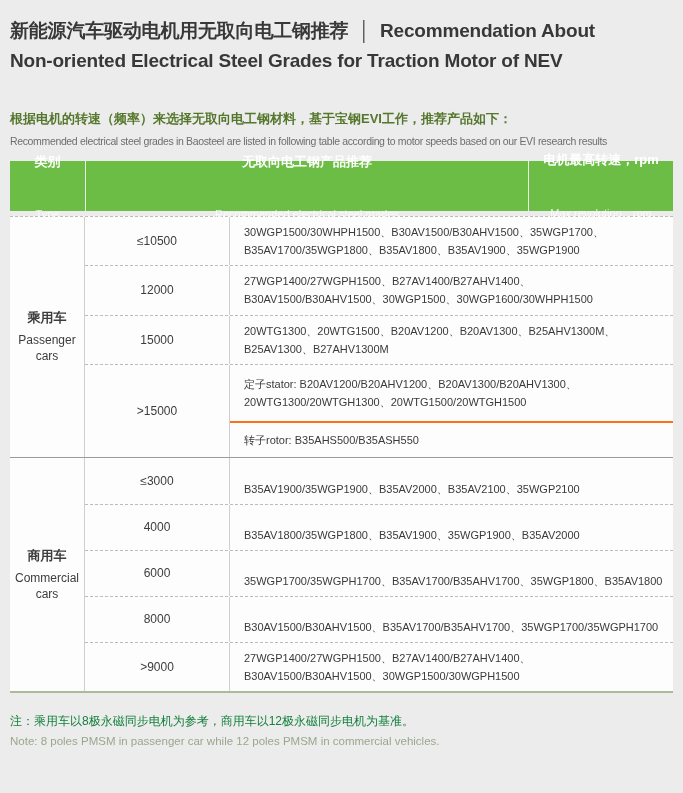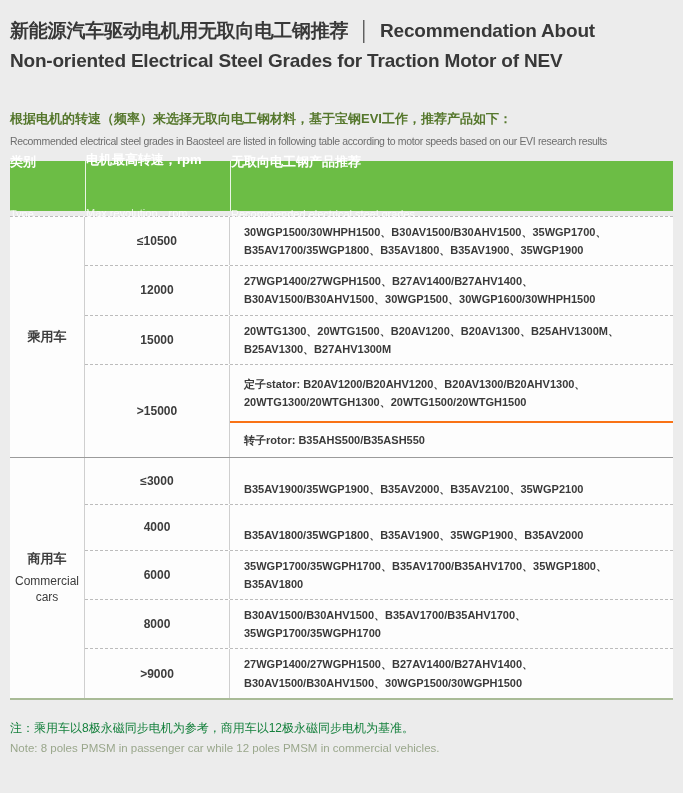--- a/index.html
+++ b/index.html
@@ -15,38 +15,38 @@
   
   .title { font-size: 19px; font-weight: bold; color: #383838; line-height: 30px; letter-spacing: -0.2px; }
   .title .sep { font-weight: normal; color: #555; padding: 0 10px; }
 
   .subtitle-zh { margin-top: 34px; font-size: 13px; font-weight: bold; color: #55772c; }
   .subtitle-en { margin-top: 7px; font-size: 10.5px; letter-spacing: -0.35px; color: #6e6e6e; white-space: nowrap; }
 
   
   .table { margin-top: 14px; width: 663px; }
   .thead { display: flex; background: #6cbd45; height: 50px; margin-bottom: 5px; }
-  .h-cell { display: flex; flex-direction: column; align-items: flex-start; justify-content: center; gap: 18px; }
+  .h-cell { display: flex; flex-direction: column; align-items: center; justify-content: center; gap: 18px; }
   .h-cell + .h-cell { border-left: 1px solid rgba(255,255,255,0.85); }
   .h-zh { font-size: 13px; font-weight: bold; color: #ffffff; }
   .h-en { font-size: 11px; color: rgba(255,255,255,0.78); margin-top: 19px; }
   .col-cat { width: 75px; }
   .col-rpm { width: 145px; }
   .col-grades { flex: 1; }
 
   .tbody { background: #fdfdfd; border-top: 1px dashed #bcbcbc; border-bottom: 2px solid #a9bb97; }
   .section { display: flex; }
   .section-commercial { border-top: 1px solid #9b9b9b; }
   .cat-cell {
     width: 75px; display: flex; flex-direction: column; align-items: center; justify-content: center;
     gap: 5px; border-right: 1px solid #cfcfcf; text-align: center; padding: 8px 2px;
   }
   .cat-zh { font-size: 13px; font-weight: bold; color: #3c3c3c; }
   .cat-en { font-size: 12px; color: #3c3c3c; line-height: 1.35; }
-  .rows { flex: 1; display: flex; flex-direction: column; font-weight: bold; }
+  .rows { flex: 1; display: flex; flex-direction: column; }
   .row { display: flex; min-height: 46px; }
   .row + .row { border-top: 1px dashed #bcbcbc; }
   .rpm-cell {
     width: 145px; display: flex; align-items: center; justify-content: center;
     font-size: 12px; color: #3c3c3c; border-right: 1px solid #cfcfcf; flex-shrink: 0;
   }
   .grades-cell {
     flex: 1; display: flex; align-items: flex-end;
     font-size: 11px; line-height: 1.65; color: #3a3a3a;
     padding: 6px 10px 6px 14px;
@@ -73,35 +73,36 @@
   <p class="subtitle-zh">根据电机的转速（频率）来选择无取向电工钢材料，基于宝钢EVI工作，推荐产品如下：</p>
   <p class="subtitle-en">Recommended electrical steel grades in Baosteel are listed in following table according to motor speeds based on our EVI research results</p>
 
   <div class="table">
 
     <div class="thead">
       <div class="h-cell col-cat">
         <span class="h-zh">类别</span>
         <span class="h-en">Type</span>
       </div>
+      <div class="h-cell col-grades">
+        <span class="h-zh">无取向电工钢产品推荐</span>
+        <span class="h-en">Recommended electrical steel grades</span>
+      </div>
       <div class="h-cell col-rpm">
         <span class="h-zh">电机最高转速，rpm</span>
         <span class="h-en">Max revolution，rpm</span>
-      </div>
-      <div class="h-cell col-grades">
-        <span class="h-zh">无取向电工钢产品推荐</span>
-        <span class="h-en">Recommended electrical steel grades</span>
       </div>
     </div>
 
     <div class="tbody">
 
       <div class="section">
         <div class="cat-cell">
           <span class="cat-zh">乘用车</span>
+          <span class="cat-en">Passenger cars</span>
         </div>
         <div class="rows">
           <div class="row">
             <div class="rpm-cell">≤10500</div>
             <div class="grades-cell">
                 <span>30WGP1500/30WHPH1500、B30AV1500/B30AHV1500、35WGP1700、B35AV1700/35WGP1800、B35AV1800、B35AV1900、35WGP1900</span>
               </div>
           </div>
           <div class="row">
             <div class="rpm-cell">12000</div>

